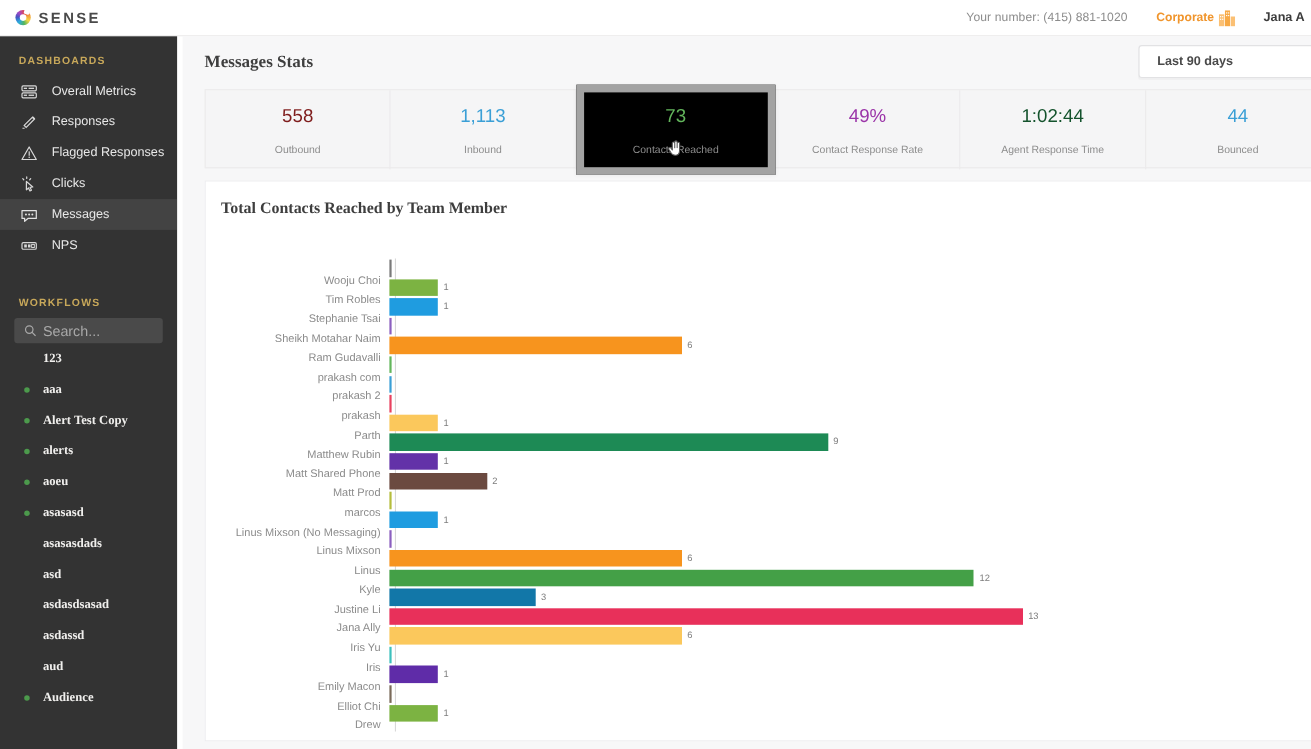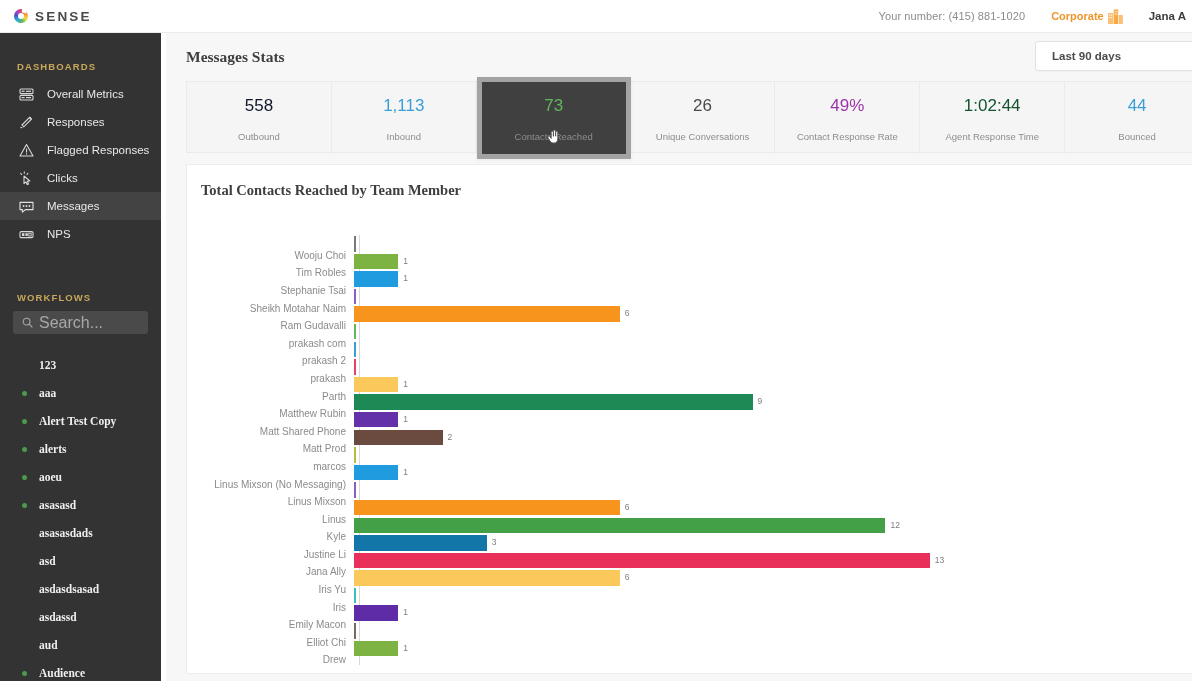--- a/index.html
+++ b/index.html
@@ -50,39 +50,39 @@
   .corp-bldg { display: block; }
   .user-name { font-size: 11.5px; font-weight: bold; color: #3c3c3c; }
 
   
   .sidebar {
     position: absolute; top: 33px; left: 0; width: 161px; height: 648px;
     background: #333333; overflow: hidden;
   }
   .side-heading {
     font-size: 9.5px; font-weight: bold; color: #c8a85a;
-    letter-spacing: 1.1px; padding: 28px 0 8px 17px;
+    letter-spacing: 1.1px; padding: 17px 0 8px 17px;
   }
   .nav-item {
     display: flex; align-items: center; gap: 12px;
     height: 28px; padding-left: 18px; cursor: pointer;
   }
   .nav-item.active { background: #434343; }
   .nav-label { font-size: 11.5px; color: #e8e8e8; }
   .nav-ico { width: 17px; height: 17px; display: block; flex: none; }
 
   .wf-gap { height: 16px; }
   .search-wrap { padding: 0 13px; }
   .search-box {
     height: 23px; background: #4a4a4a; border-radius: 3px;
     display: flex; align-items: center; gap: 6px; padding: 0 9px;
   }
-  .search-text { font-size: 16px; color: #a8a8a8; }
-
-  .wf-list { padding-top: 17px; }
+  .search-text { font-size: 13px; color: #a8a8a8; }
+
+  .wf-list { padding-top: 0; }
   .wf-item {
     display: flex; align-items: center; height: 28px;
     padding-left: 21px; cursor: pointer; position: relative;
   }
   .wf-dot {
     width: 5px; height: 5px; border-radius: 50%;
     background: #4c9a4c; position: absolute; left: 22px;
   }
   .wf-label {
     font-size: 11.5px; font-weight: bold; color: #f0efed;
@@ -118,22 +118,22 @@
     display: flex;
   }
   .stat {
     flex: 1 1 0; display: flex; flex-direction: column;
     align-items: center; justify-content: center;
     border-right: 1px solid #eceaec; position: relative;
     height: 72px; cursor: pointer;
   }
   .stat:last-child { border-right: none; }
   .stat.active {
-    background: #404040; height: 82px; margin-top: -5px;
-    border: 5px solid #a3a3a3;
+    background: #000000; height: 82px; margin-top: -5px;
+    border: 7px solid #a3a3a3;
     box-shadow: 0 1px 4px rgba(0,0,0,.06);
     z-index: 3;
   }
   .stat-value { font-size: 17px; font-weight: normal; line-height: 22px; }
   .stat-label { font-size: 9.5px; color: #8d8d8d; margin-top: 14px; }
   .cursor-hand { position: absolute; bottom: 9px; left: 50%; margin-left: -9px; }
 
   
   .chart-panel {
     margin: 11px 0 0 20px; width: 1024px; height: 510px;
@@ -321,39 +321,35 @@
 
     <div class="page-head">
       <span class="page-title">Messages Stats</span>
       <div class="daterange">
         <span class="daterange-text">Last 90 days</span>
       </div>
     </div>
 
     <div class="stats" id="stats-row">
         <div class="stat">
-          <div class="stat-value" style="color: #0f172a; text-align: center;">558</div>
+          <div class="stat-value" style="color: #7f1d1d; text-align: center;">558</div>
           <div class="stat-label">Outbound</div>
         </div>
         <div class="stat">
           <div class="stat-value" style="color: rgb(58, 159, 214);">1,113</div>
           <div class="stat-label">Inbound</div>
         </div>
         <div class="stat active">
           <div class="stat-value" style="color: rgb(99, 182, 92);">73</div>
           <div class="stat-label">Contacts Reached</div>
           <svg class="cursor-hand" width="18" height="18" viewBox="0 0 18 18">
             <path d="M6.2 11.4 V5.2 a1.1 1.1 0 0 1 2.2 0 v4.1 V4.2 a1.1 1.1 0 0 1 2.2 0 v5 V5.4 a1.1 1.1 0 0 1 2.2 0 v6.4 c0 2.6-1.6 4.3-3.9 4.3 -2.3 0-3.6-1.3-4.3-2.8 L3 10.6 a1.1 1.1 0 0 1 1.8-1.2 Z" fill="#ffffff" stroke="#5a5a5a" stroke-width="1" stroke-linejoin="round"></path>
           </svg>
         </div>
         <div class="stat">
-          <div class="stat-value" style="color: rgb(74, 74, 74);">26</div>
-          <div class="stat-label">Unique Conversations</div>
-        </div>
-        <div class="stat">
           <div class="stat-value" style="color: rgb(155, 52, 168);">49%</div>
           <div class="stat-label">Contact Response Rate</div>
         </div>
         <div class="stat">
           <div class="stat-value" style="color: #14532d;">1:02:44</div>
           <div class="stat-label">Agent Response Time</div>
         </div>
         <div class="stat">
           <div class="stat-value" style="color: rgb(58, 159, 214);">44</div>
           <div class="stat-label">Bounced</div>

